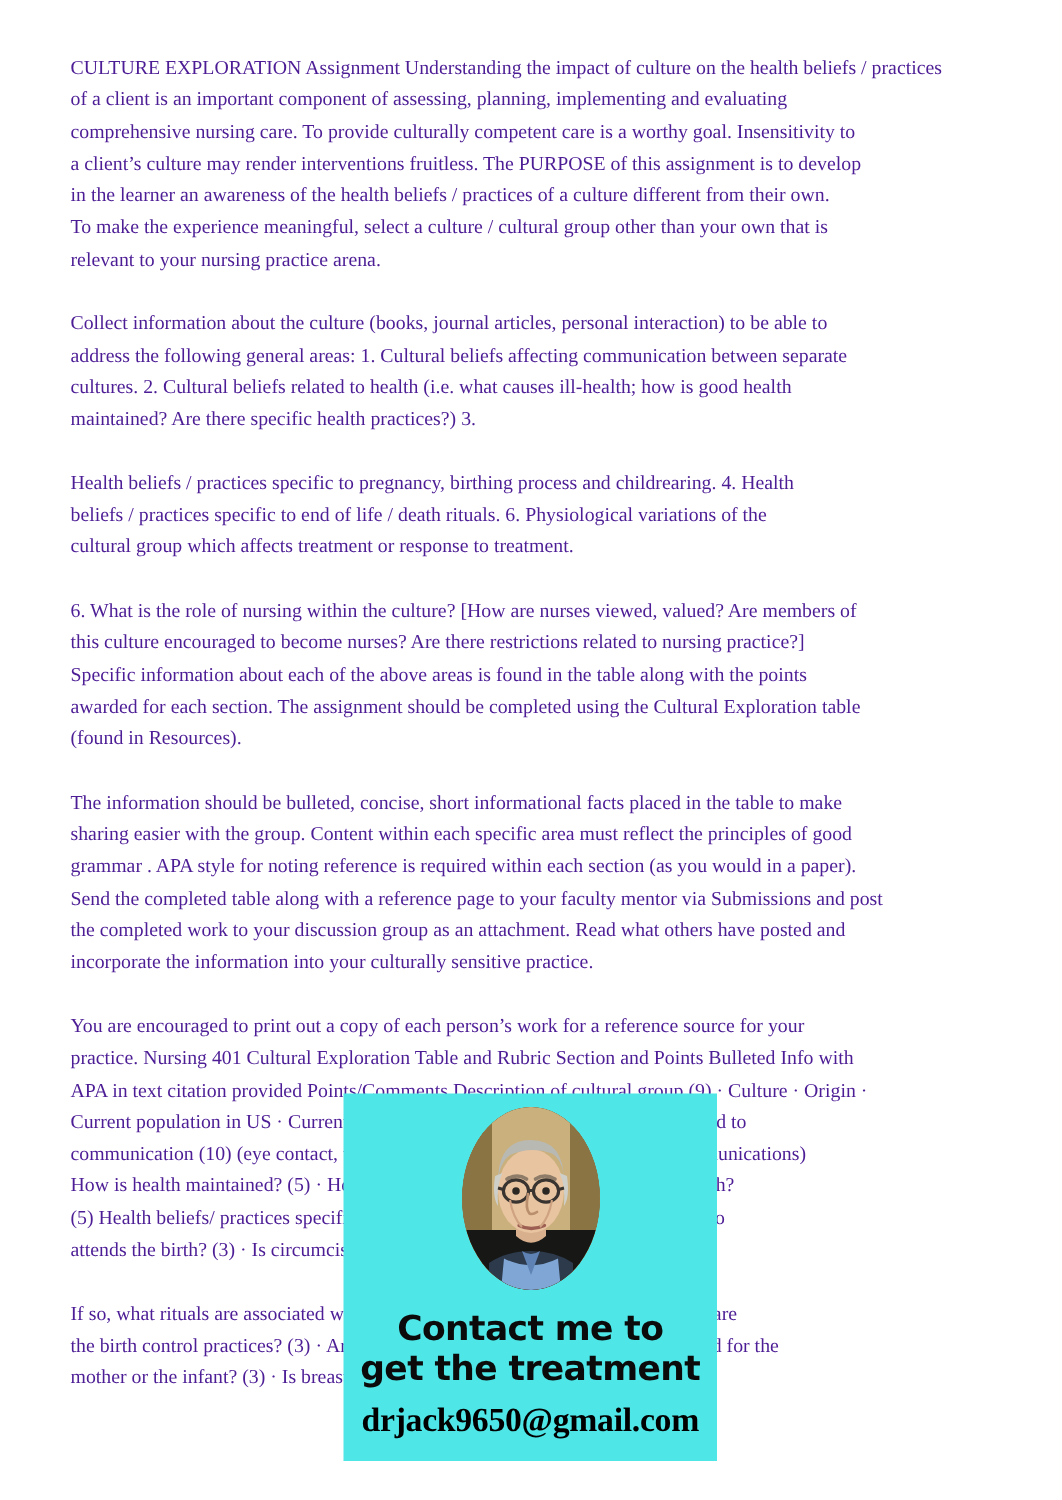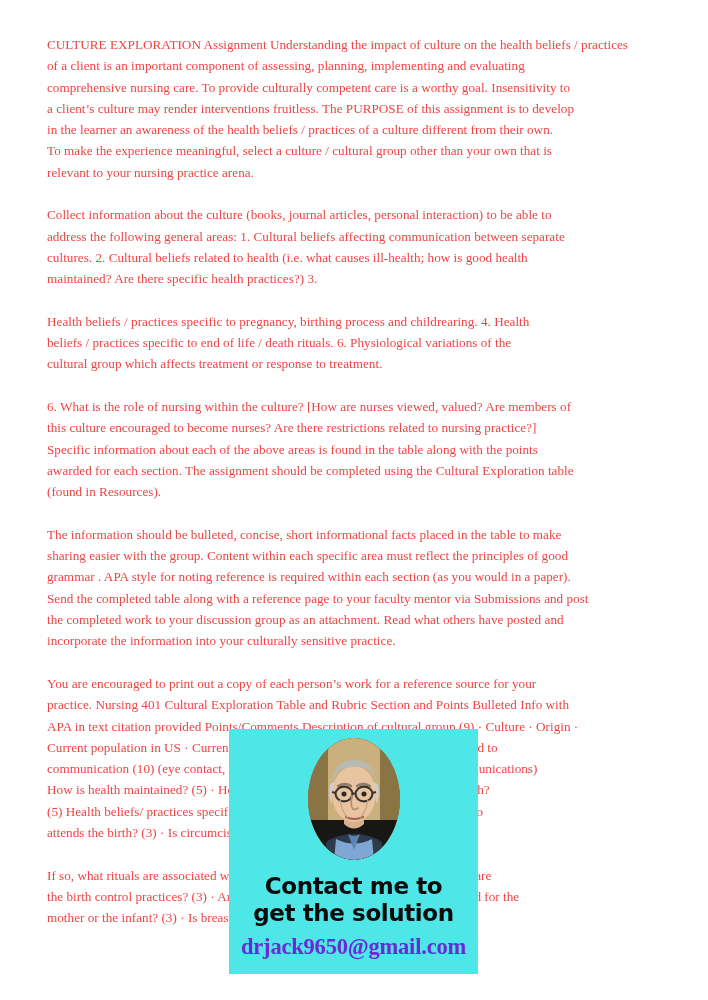--- a/index.html
+++ b/index.html
@@ -25,21 +25,21 @@
     position: absolute;
     left: 47px;
     top: 34px;
     width: 640px;
   }
 
   .para {
     margin: 0 0 21.3px 0;
     font-size: 13.2px;
     line-height: 21.3px;
-    color: #ef4444;
+    color: #4c1d95;
     text-align: left;
     white-space: pre-wrap;
     letter-spacing: 0.01px;
   }
   .para:last-child { margin-bottom: 0; }
 
   
   #overlay {
     position: absolute;
     left: 229px;
@@ -74,21 +74,21 @@
     text-align: center;
     white-space: nowrap;
   }
   #ov-l1 { margin-top: 13px; }
   #ov-email {
     margin-top: 7px;
     font-family: "Liberation Serif", "DejaVu Serif", serif;
     font-weight: bold;
     font-size: 22.5px;
     line-height: 26px;
-    color: #6d28d9;
+    color: #000000;
     letter-spacing: -0.2px;
     text-align: center;
     white-space: nowrap;
   }
 </style>
 </head>
 <body>
 
 <div id="page">
 
@@ -166,18 +166,18 @@
           <ellipse cx="56" cy="56" rx="2.5" ry="2.5" fill="#2b2723"></ellipse>
           <path d="M44 58 Q42 68 45 71 Q47 72 50 70" fill="none" stroke="#b98f6d" stroke-width="1.8" stroke-linecap="round"></path>
           <path d="M38 79 Q46 83 55 79" fill="none" stroke="#9c5f52" stroke-width="2.2" stroke-linecap="round"></path>
           <path d="M32 62 Q34 74 40 80" fill="none" stroke="#cfa282" stroke-width="1.4"></path>
           <path d="M60 62 Q58 74 52 80" fill="none" stroke="#cfa282" stroke-width="1.4"></path>
         </g>
       </svg>
     </div>
 
     <div class="ov-line" id="ov-l1">Contact me to</div>
-    <div class="ov-line" id="ov-l2">get the solution</div>
+    <div class="ov-line" id="ov-l2">get the treatment</div>
     <div id="ov-email">drjack9650@gmail.com</div>
 
   </div>
 
 </div>
 
 </body></html>

